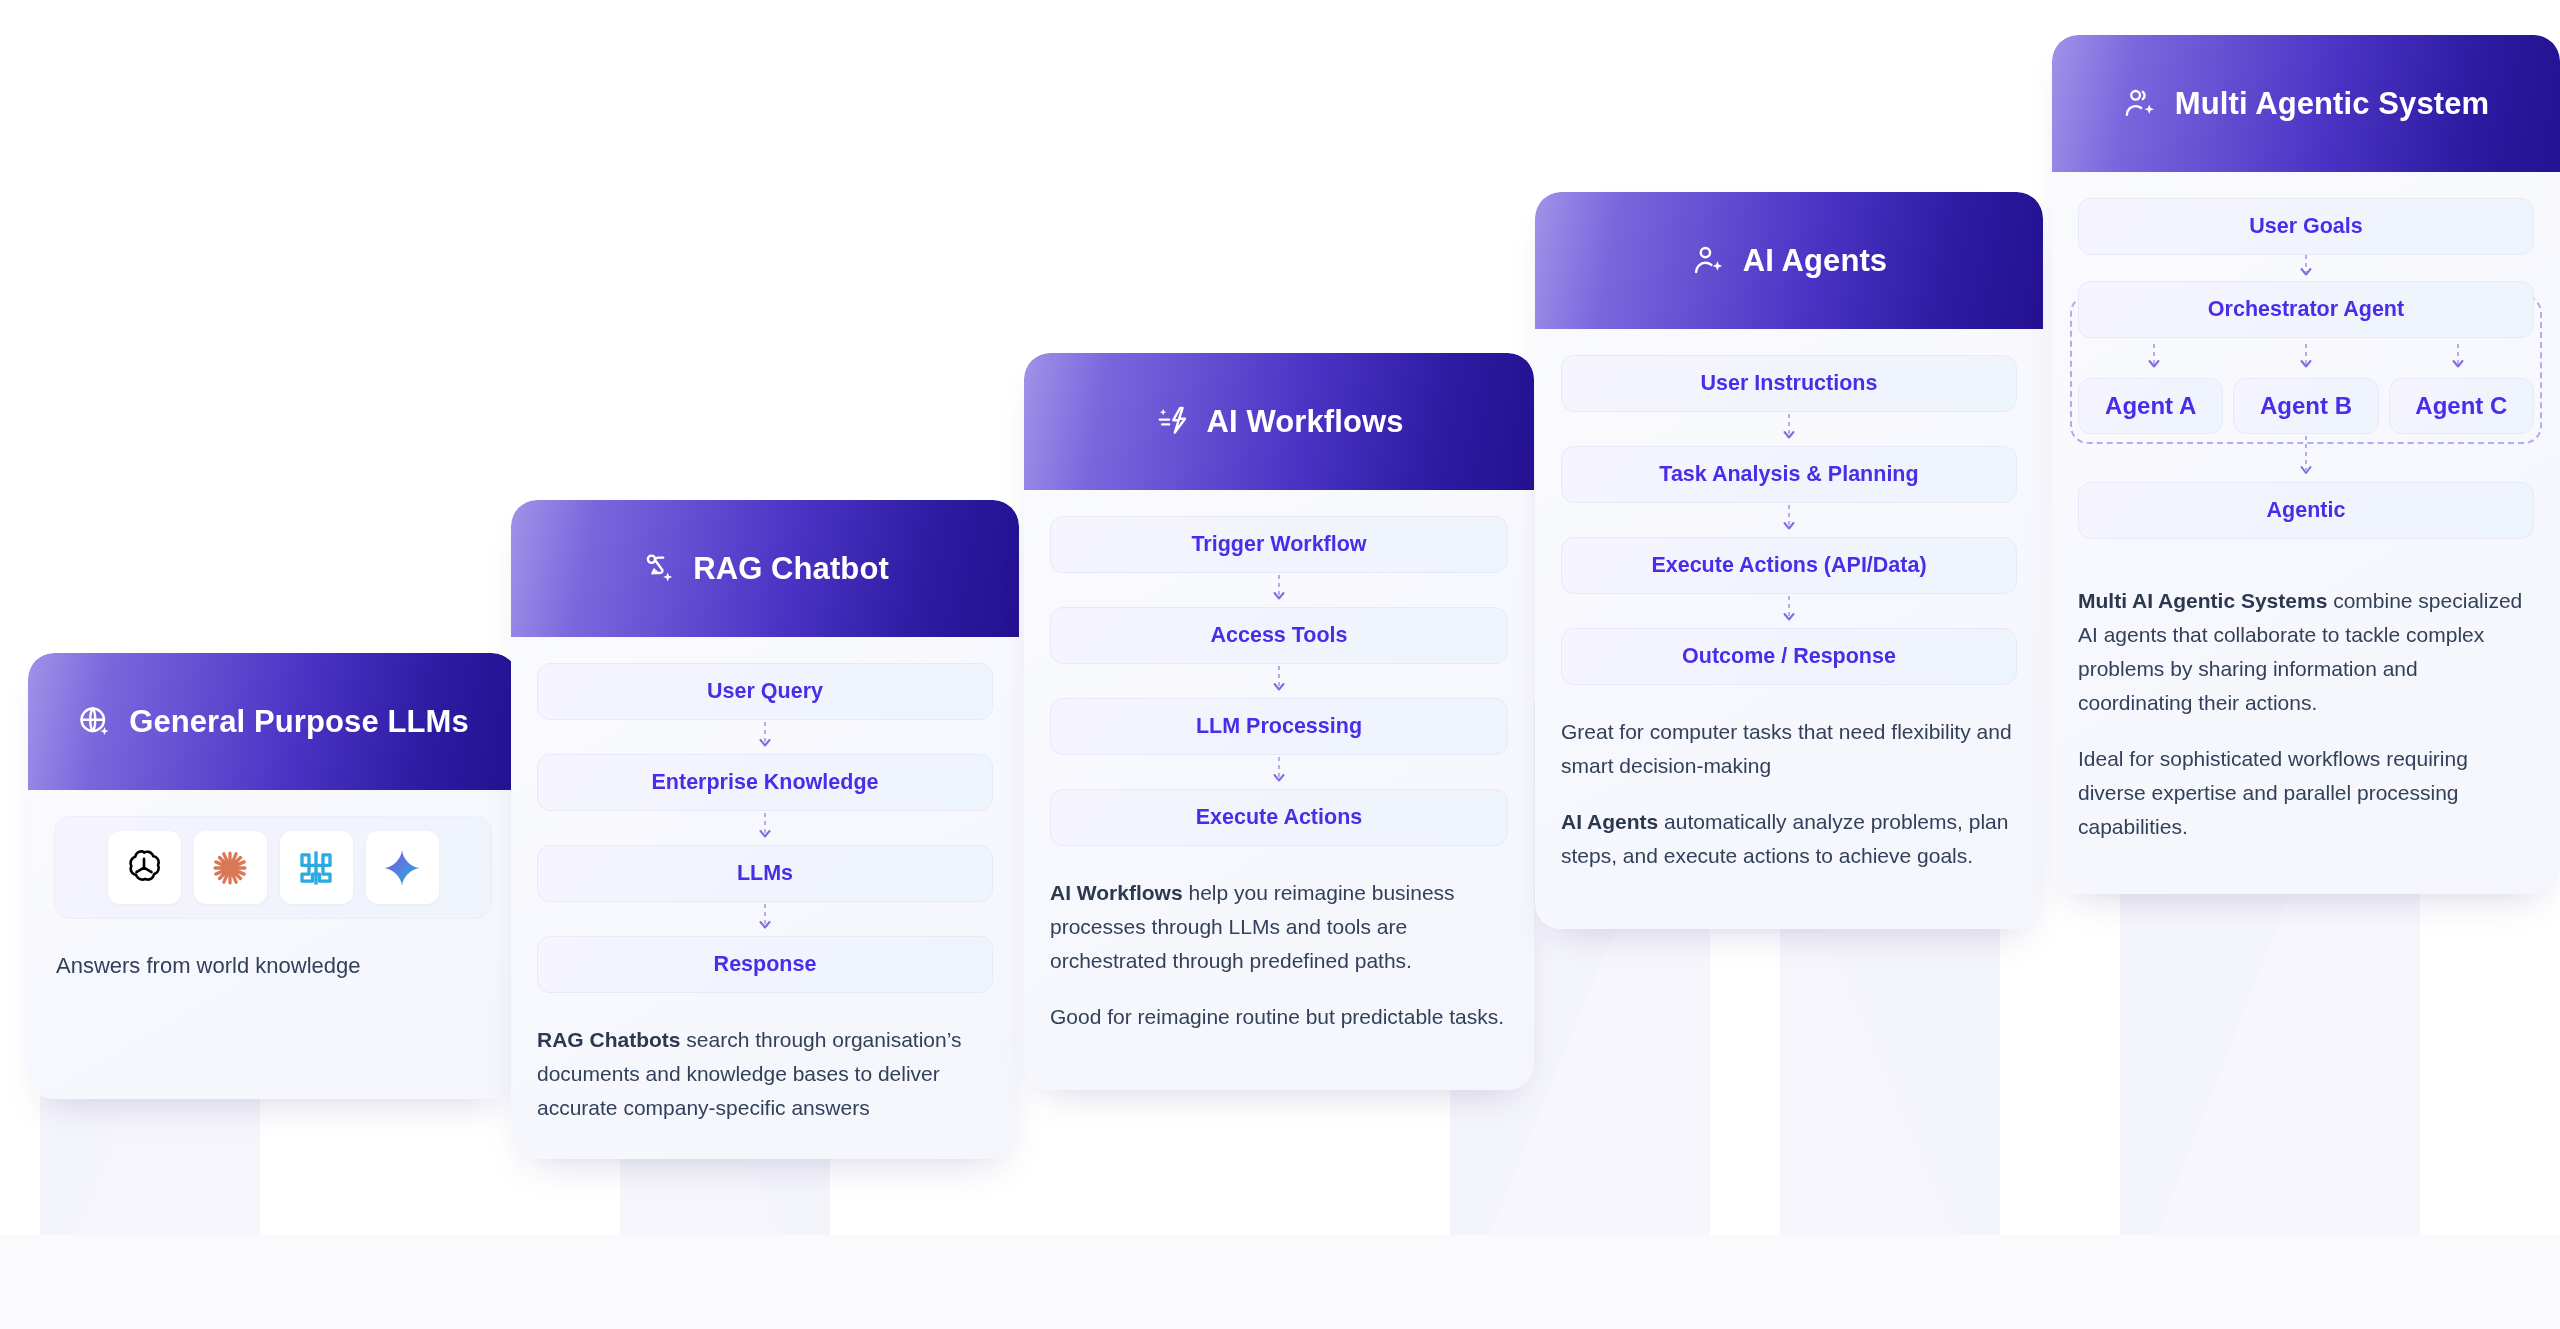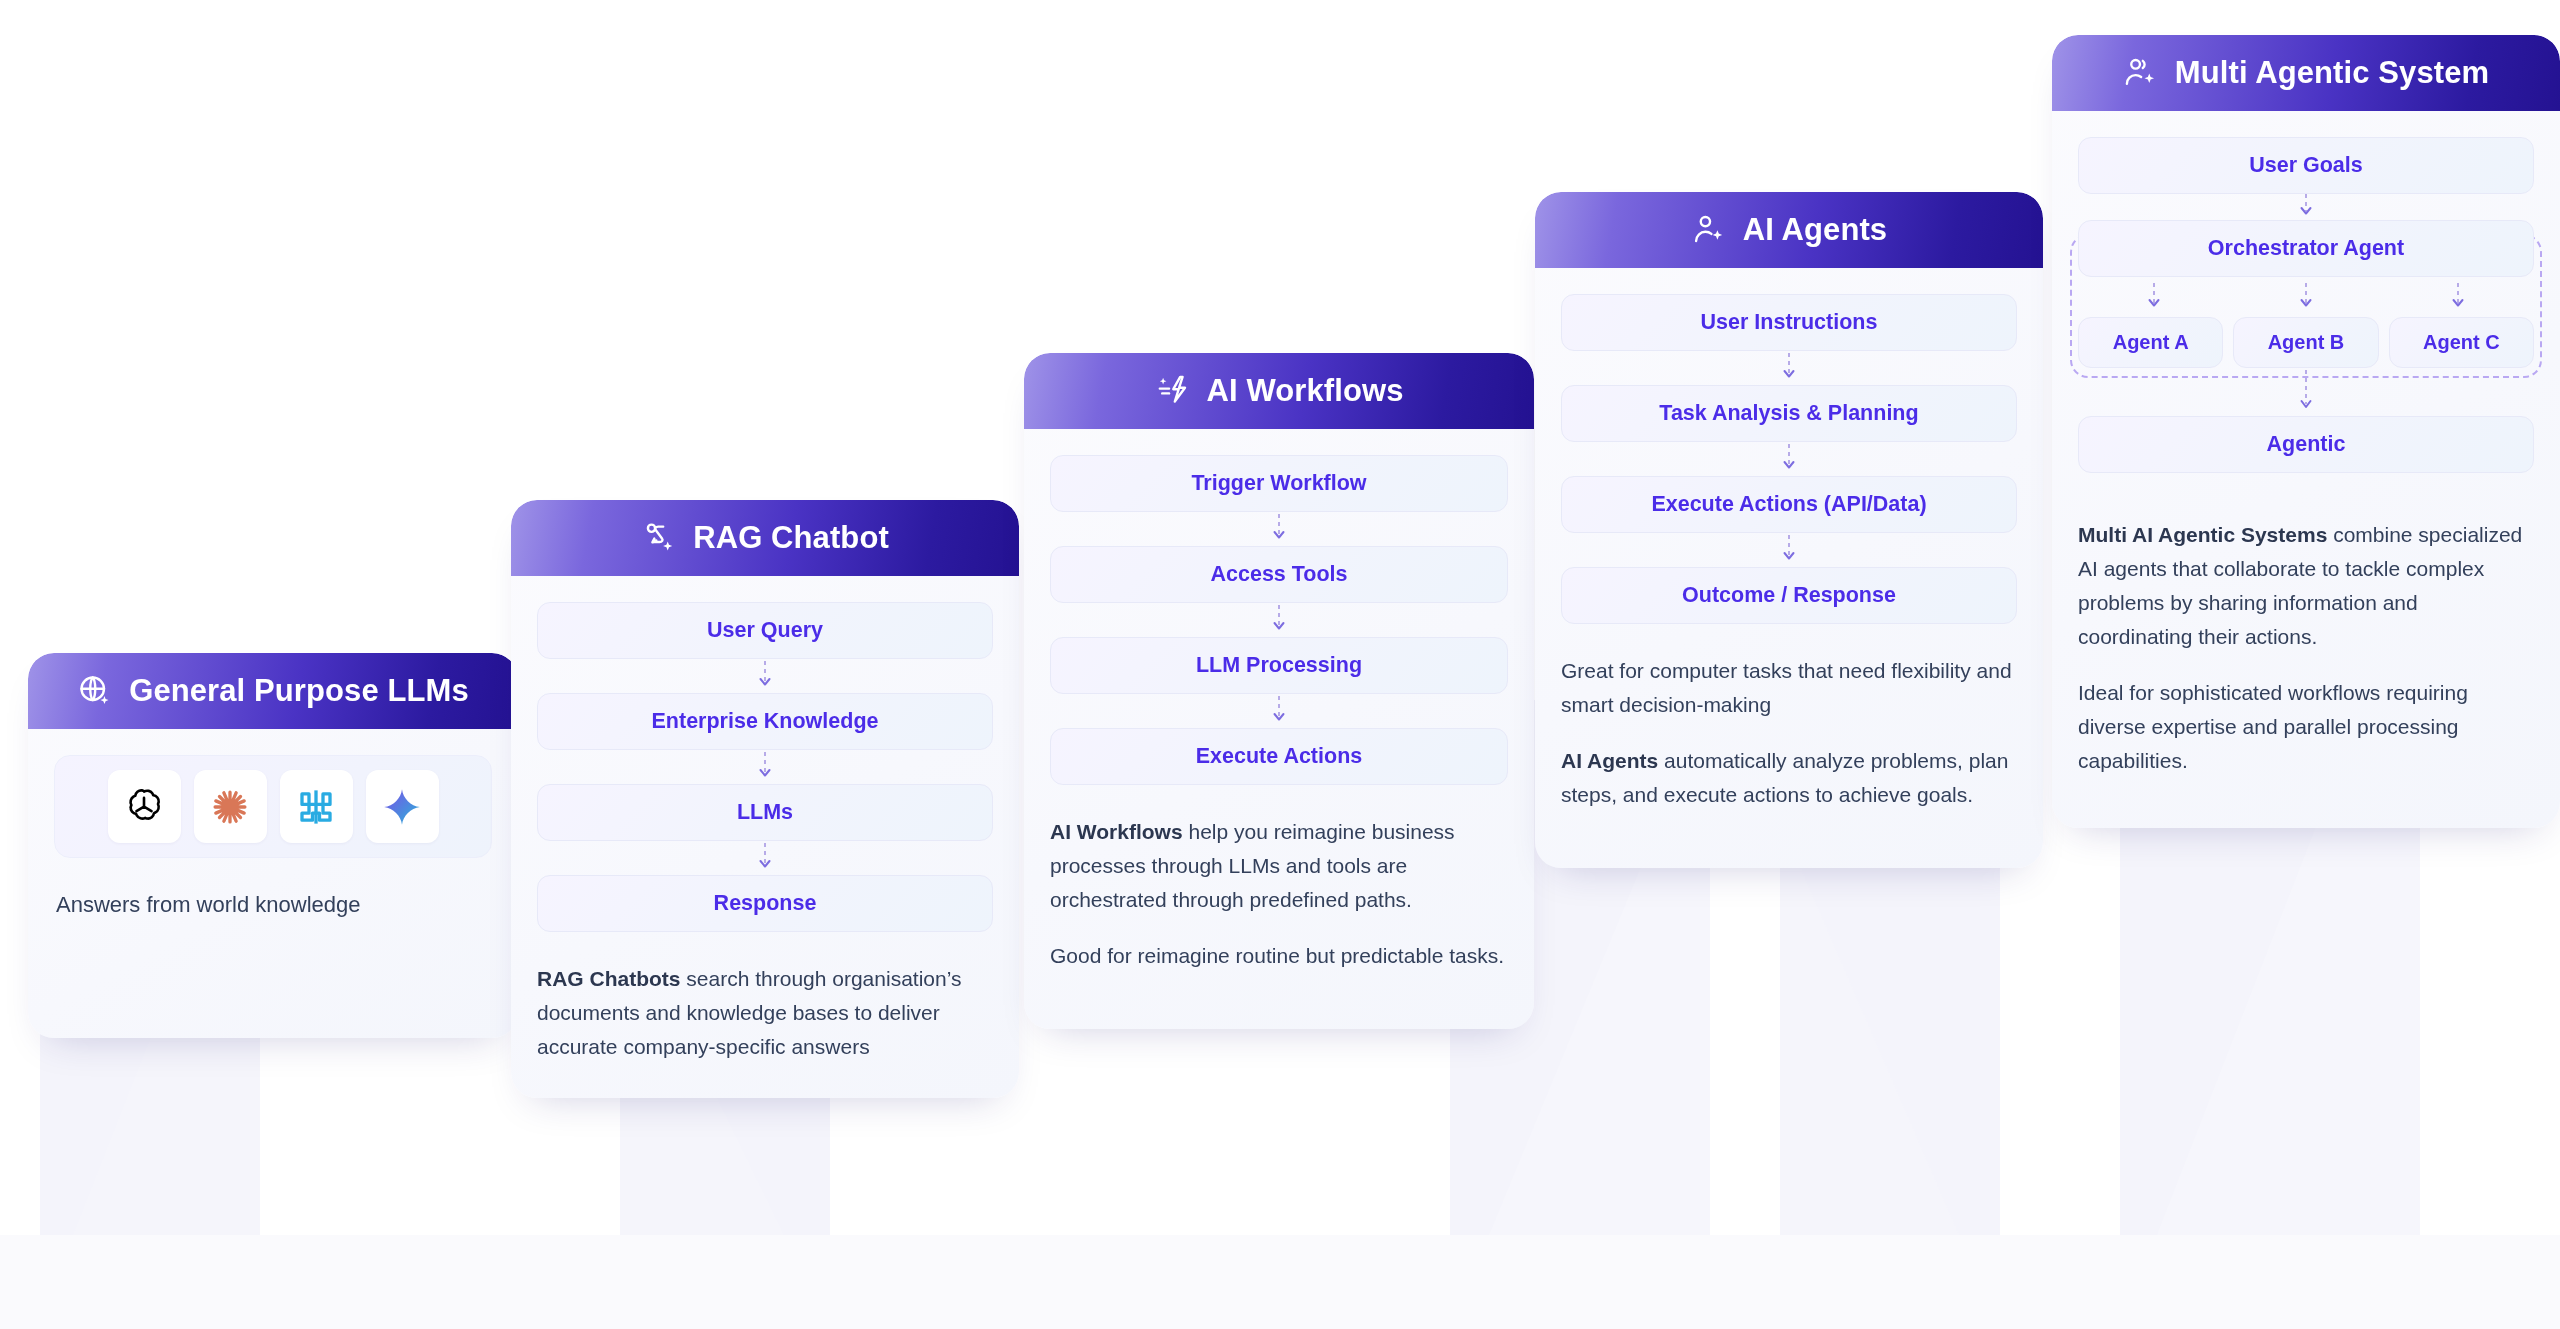--- a/index.html
+++ b/index.html
@@ -21,21 +21,21 @@
   .card{
     position:absolute;
     width:490px;
     border-radius:26px;
     overflow:hidden;
     background:linear-gradient(150deg,#fbfbfe 0%,#f7f8fd 55%,#f4f6fc 100%);
     box-shadow:0 18px 40px -22px rgba(40,30,120,.25);
   }
   .card .hdr{
     position:relative;
-    height:76px;
+    height:137px;
     background:linear-gradient(100deg,#9f93e8 0%,#7a67dd 16%,#4a33c4 55%,#2c1aa0 82%,#241292 100%);
     display:flex;align-items:center;justify-content:center;gap:16px;
     border-radius:26px 26px 0 0;
   }
   .card .hdr .ttl{
     color:#ffffff;font-size:31px;font-weight:600;letter-spacing:.1px;white-space:nowrap;
   }
   .card .hdr svg{display:block;}
   .card .body{
     padding:26px 26px 34px 26px;
@@ -47,21 +47,21 @@
     border-radius:13px;
     border:1px solid #e7e9f8;
     background:linear-gradient(135deg,#f6f4ff 0%,#f2f4fd 45%,#eef4fc 100%);
     color:#4b2ce8;
     font-size:21.5px;font-weight:600;
     text-align:center;
     padding:15px 10px;
     white-space:nowrap;
     box-sizing:border-box;
   }
-  .step.sm{font-size:20px;padding:13px 0;}
+  .step.sm{font-size:24px;padding:13px 0;}
   .arrow{height:34px;display:flex;align-items:center;justify-content:center;}
   .arrow svg{display:block;}
   .arrow.short{height:26px;}
 
   
   .desc{
     color:#33405b;font-size:21px;line-height:1.62;margin-top:26px;
   }
   .desc b{font-weight:700;color:#2c3750;}
   .desc p{margin:0 0 22px 0;}

